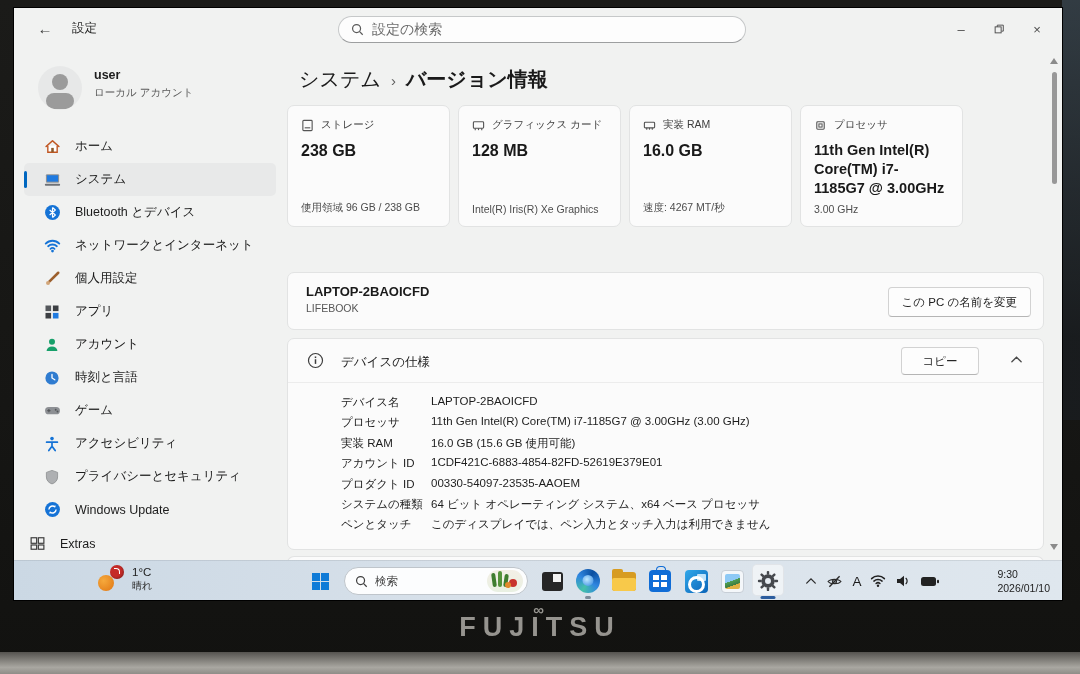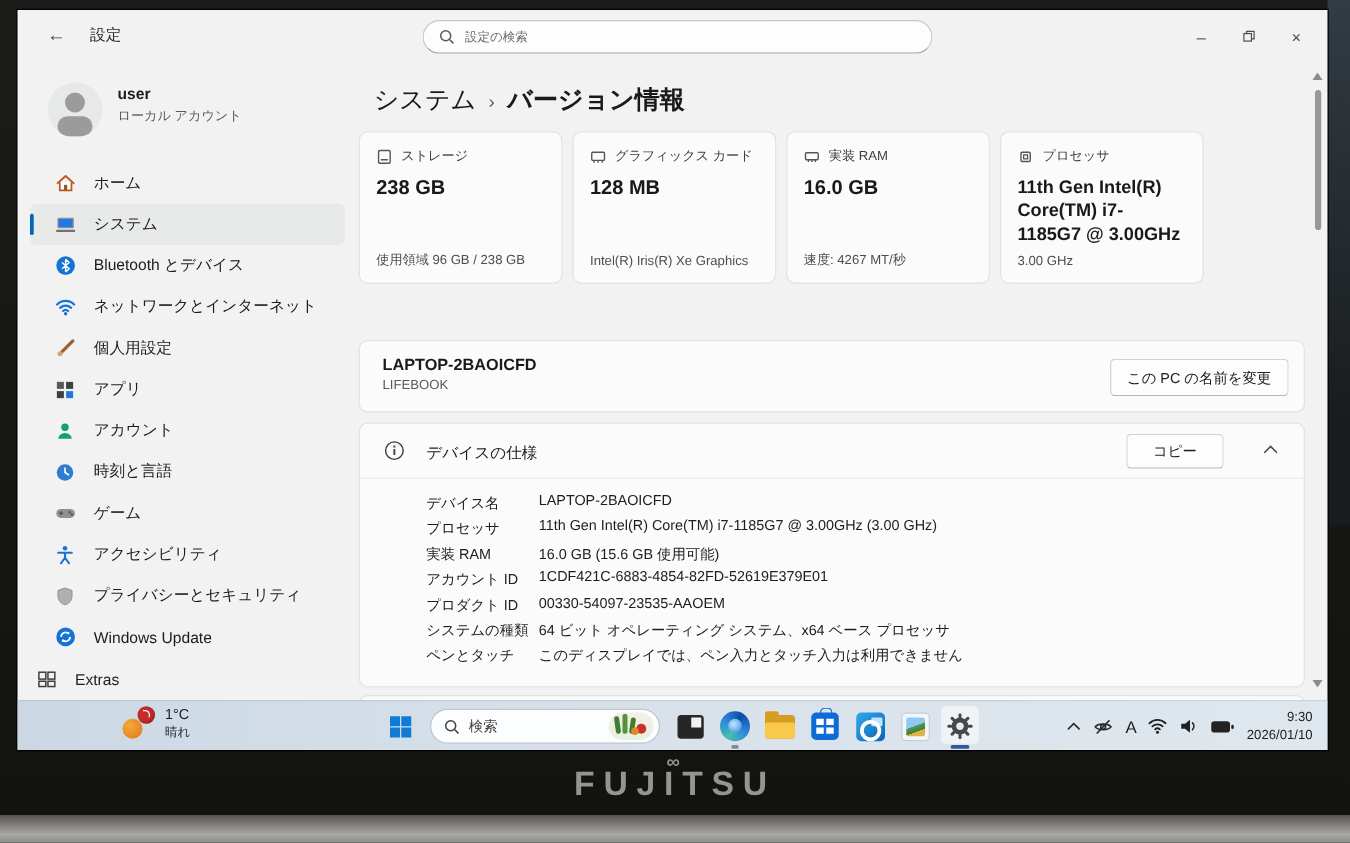--- a/index.html
+++ b/index.html
@@ -21,21 +21,21 @@
     background:#f1f2f1; overflow:hidden; box-shadow:0 0 0 1px #000; }
 
   
   .titlebar { position:absolute; left:0; top:0; right:0; height:42px; }
   .back-btn { position:absolute; left:18px; top:9px; width:26px; height:24px; text-align:center;
     font-size:15px; color:#3a3a3a; line-height:24px; }
   .app-title { position:absolute; left:58px; top:12px; font-size:12.5px; color:#2a2a2a; }
   .ts-box { position:absolute; left:324px; top:8px; width:408px; height:27px; background:#fdfdfd;
     border:1px solid #c6c8c9; border-bottom-color:#9d9fa0; border-radius:14px;
     display:flex; align-items:center; padding-left:12px; gap:8px; }
-  .ts-box .ph { font-size:10px; color:#6b6b6b; }
+  .ts-box .ph { font-size:14px; color:#6b6b6b; }
   .win-controls { position:absolute; right:6px; top:0; height:42px; display:flex; }
   .win-controls span { width:38px; height:42px; display:flex; align-items:center; justify-content:center;
     color:#4d4d4d; font-size:13px; }
 
   
   .sidebar { position:absolute; left:0; top:42px; width:268px; bottom:40px; }
   .avatar { position:absolute; left:24px; top:16px; width:44px; height:44px; border-radius:50%;
     background:#e7e8e8; overflow:hidden; }
   .avatar .head { position:absolute; left:14px; top:8px; width:16px; height:16px; border-radius:50%; background:#9b9b9b; }
   .avatar .body { position:absolute; left:8px; top:27px; width:28px; height:16px; border-radius:8px; background:#9b9b9b; }
@@ -151,21 +151,21 @@
   .ic-outlook .flap { position:absolute; right:2px; top:4px; width:9px; height:7px; background:#bfe3fa; border-radius:1px; }
   .ic-photos { width:23px; height:23px; background:#f4f7fa; border:1px solid #c7ced6; border-radius:4px;
     position:relative; z-index:1; }
   .ic-photos .img { position:absolute; inset:3px; border-radius:2px;
     background:linear-gradient(160deg,#8ec9f5 45%,#4f9e52 46%,#3c7d41 70%,#e0b244 71%); }
   .ic-gear { position:relative; z-index:1; }
 
   .tray { position:absolute; right:12px; top:0; height:40px; display:flex; align-items:center; gap:9px; }
   .tray-item { display:flex; align-items:center; justify-content:center; }
   .ime { font-size:13.5px; color:#1b1b1b; }
-  .clock { text-align:right; font-size:10.5px; color:#1d1d1d; line-height:1.35; }
+  .clock { text-align:left; font-size:10.5px; color:#1d1d1d; line-height:1.35;margin-left:48px; }
 
   svg { display:block; }
 </style>
 </head>
 <body>
 
 <div class="photo">
   <div class="photo-right-glow"></div>
 
   <div class="screen">

